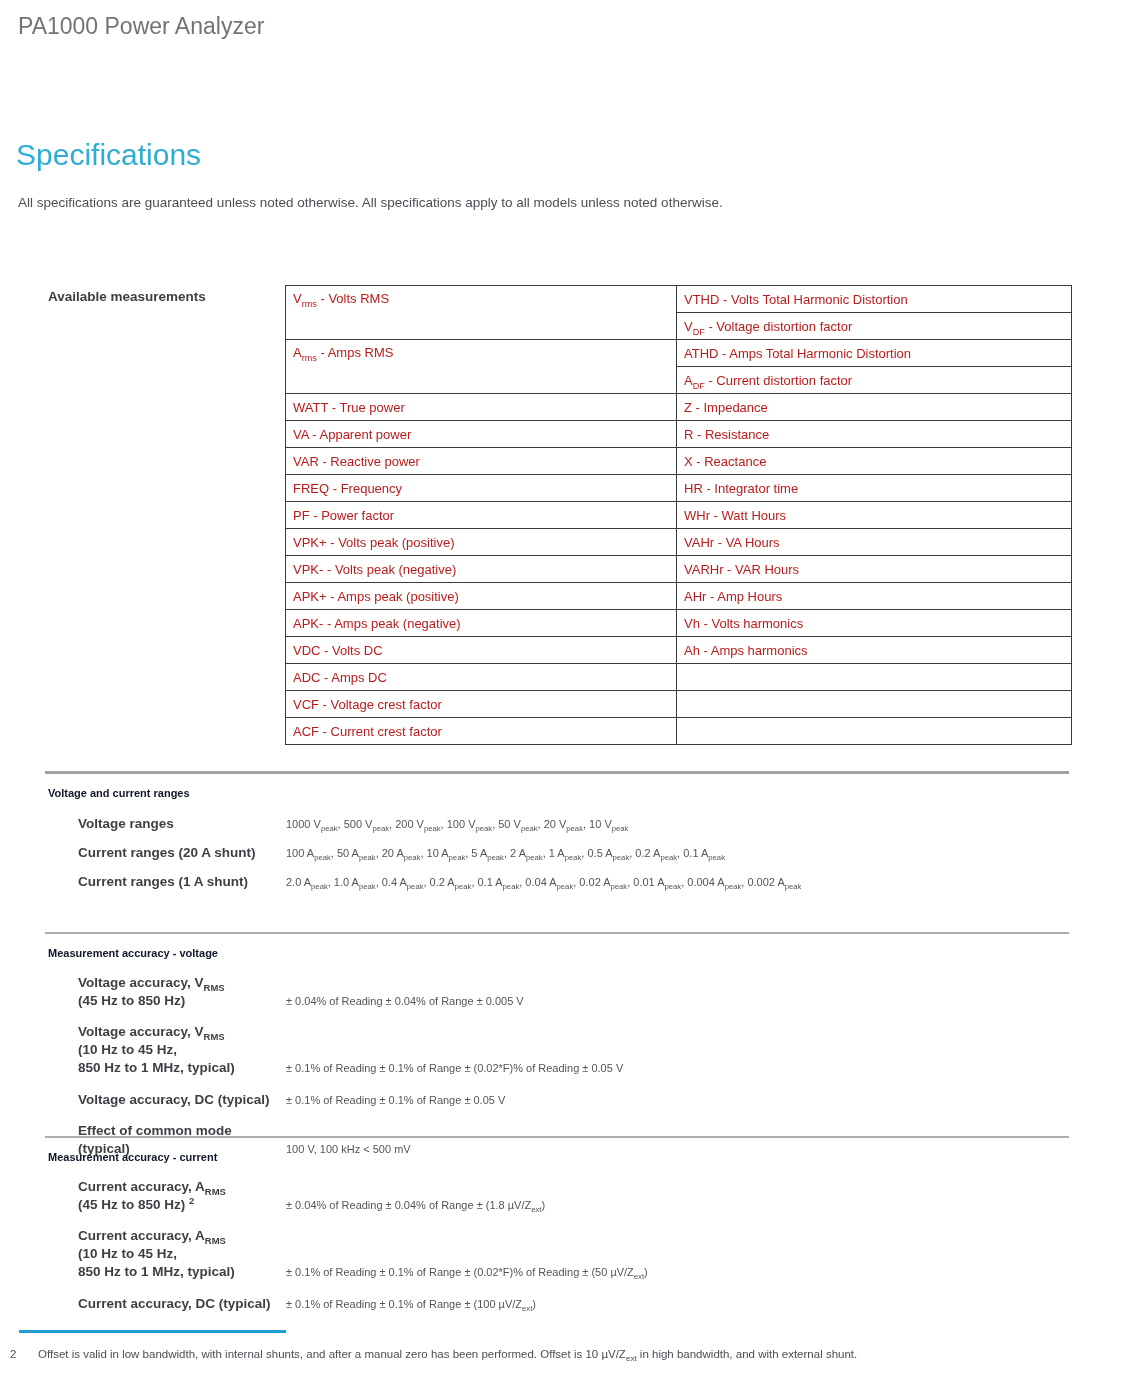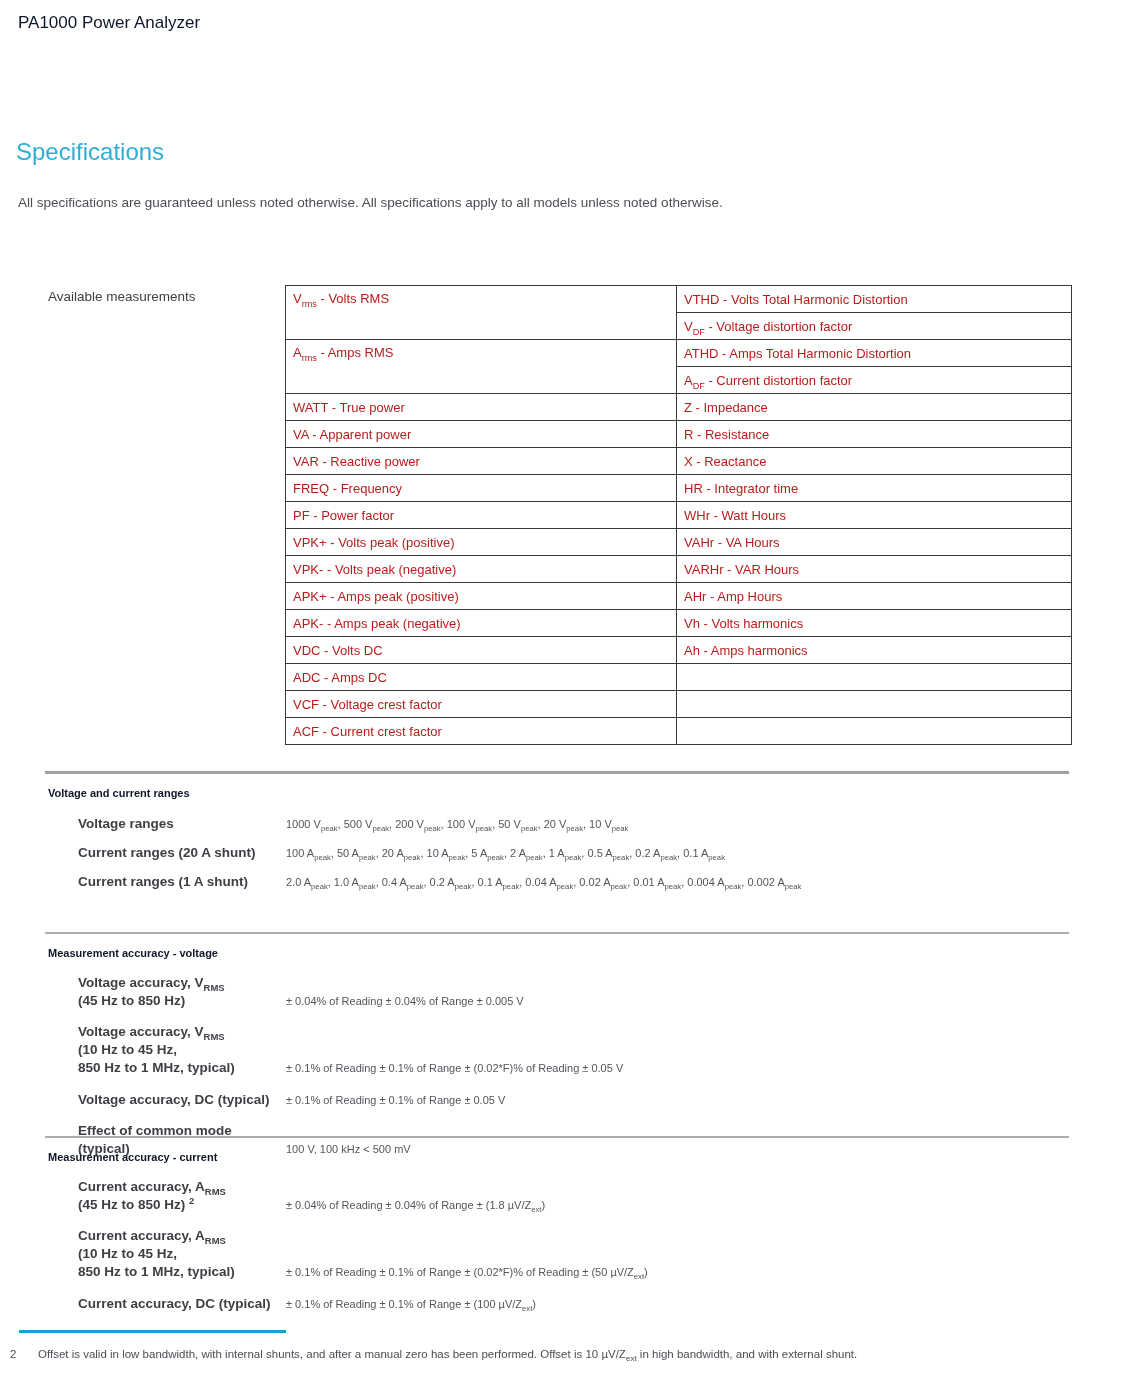--- a/index.html
+++ b/index.html
@@ -10,34 +10,34 @@
     background:#ffffff;
     font-family:"Liberation Sans", sans-serif;
     color:#53555c;
     overflow:hidden;
   }
   sub { font-size:70%; line-height:0; }
   sup { font-size:70%; line-height:0; }
 
   .product-header {
     position:absolute; top:13px; left:18px;
-    font-size:17px; color:#0f172a; font-weight:400;
+    font-size:23px; color:#737373; font-weight:400;
   }
   .page-title {
     position:absolute; top:138px; left:16px;
-    font-size:24px; color:#2fadd2; font-weight:400;
+    font-size:30px; color:#2fadd2; font-weight:400;
   }
   .page-intro {
     position:absolute; top:195px; left:18px;
     font-size:13.5px; color:#4d4e55;
   }
 
   .avail-label {
     position:absolute; top:289px; left:48px;
-    font-size:13.5px; font-weight:normal; color:#3e3f45;
+    font-size:13.5px; font-weight:bold; color:#3e3f45;
   }
   table.meas-table {
     position:absolute; top:285px; left:285px;
     width:787px; border-collapse:collapse;
     table-layout:fixed;
   }
   table.meas-table td {
     border:1px solid #3a3a3a;
     height:27px;
     padding:0 6px 0 7px;

